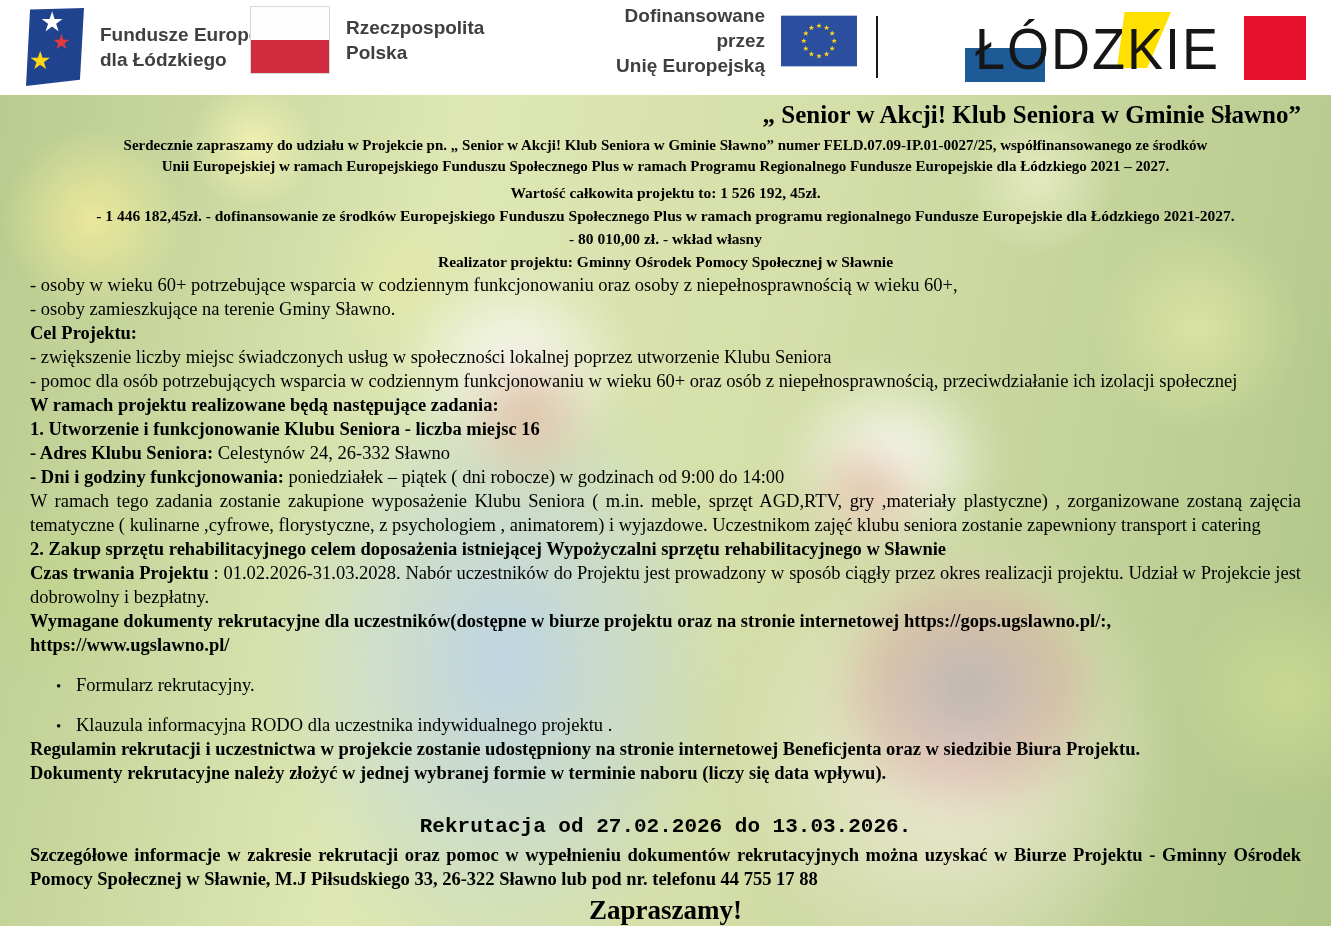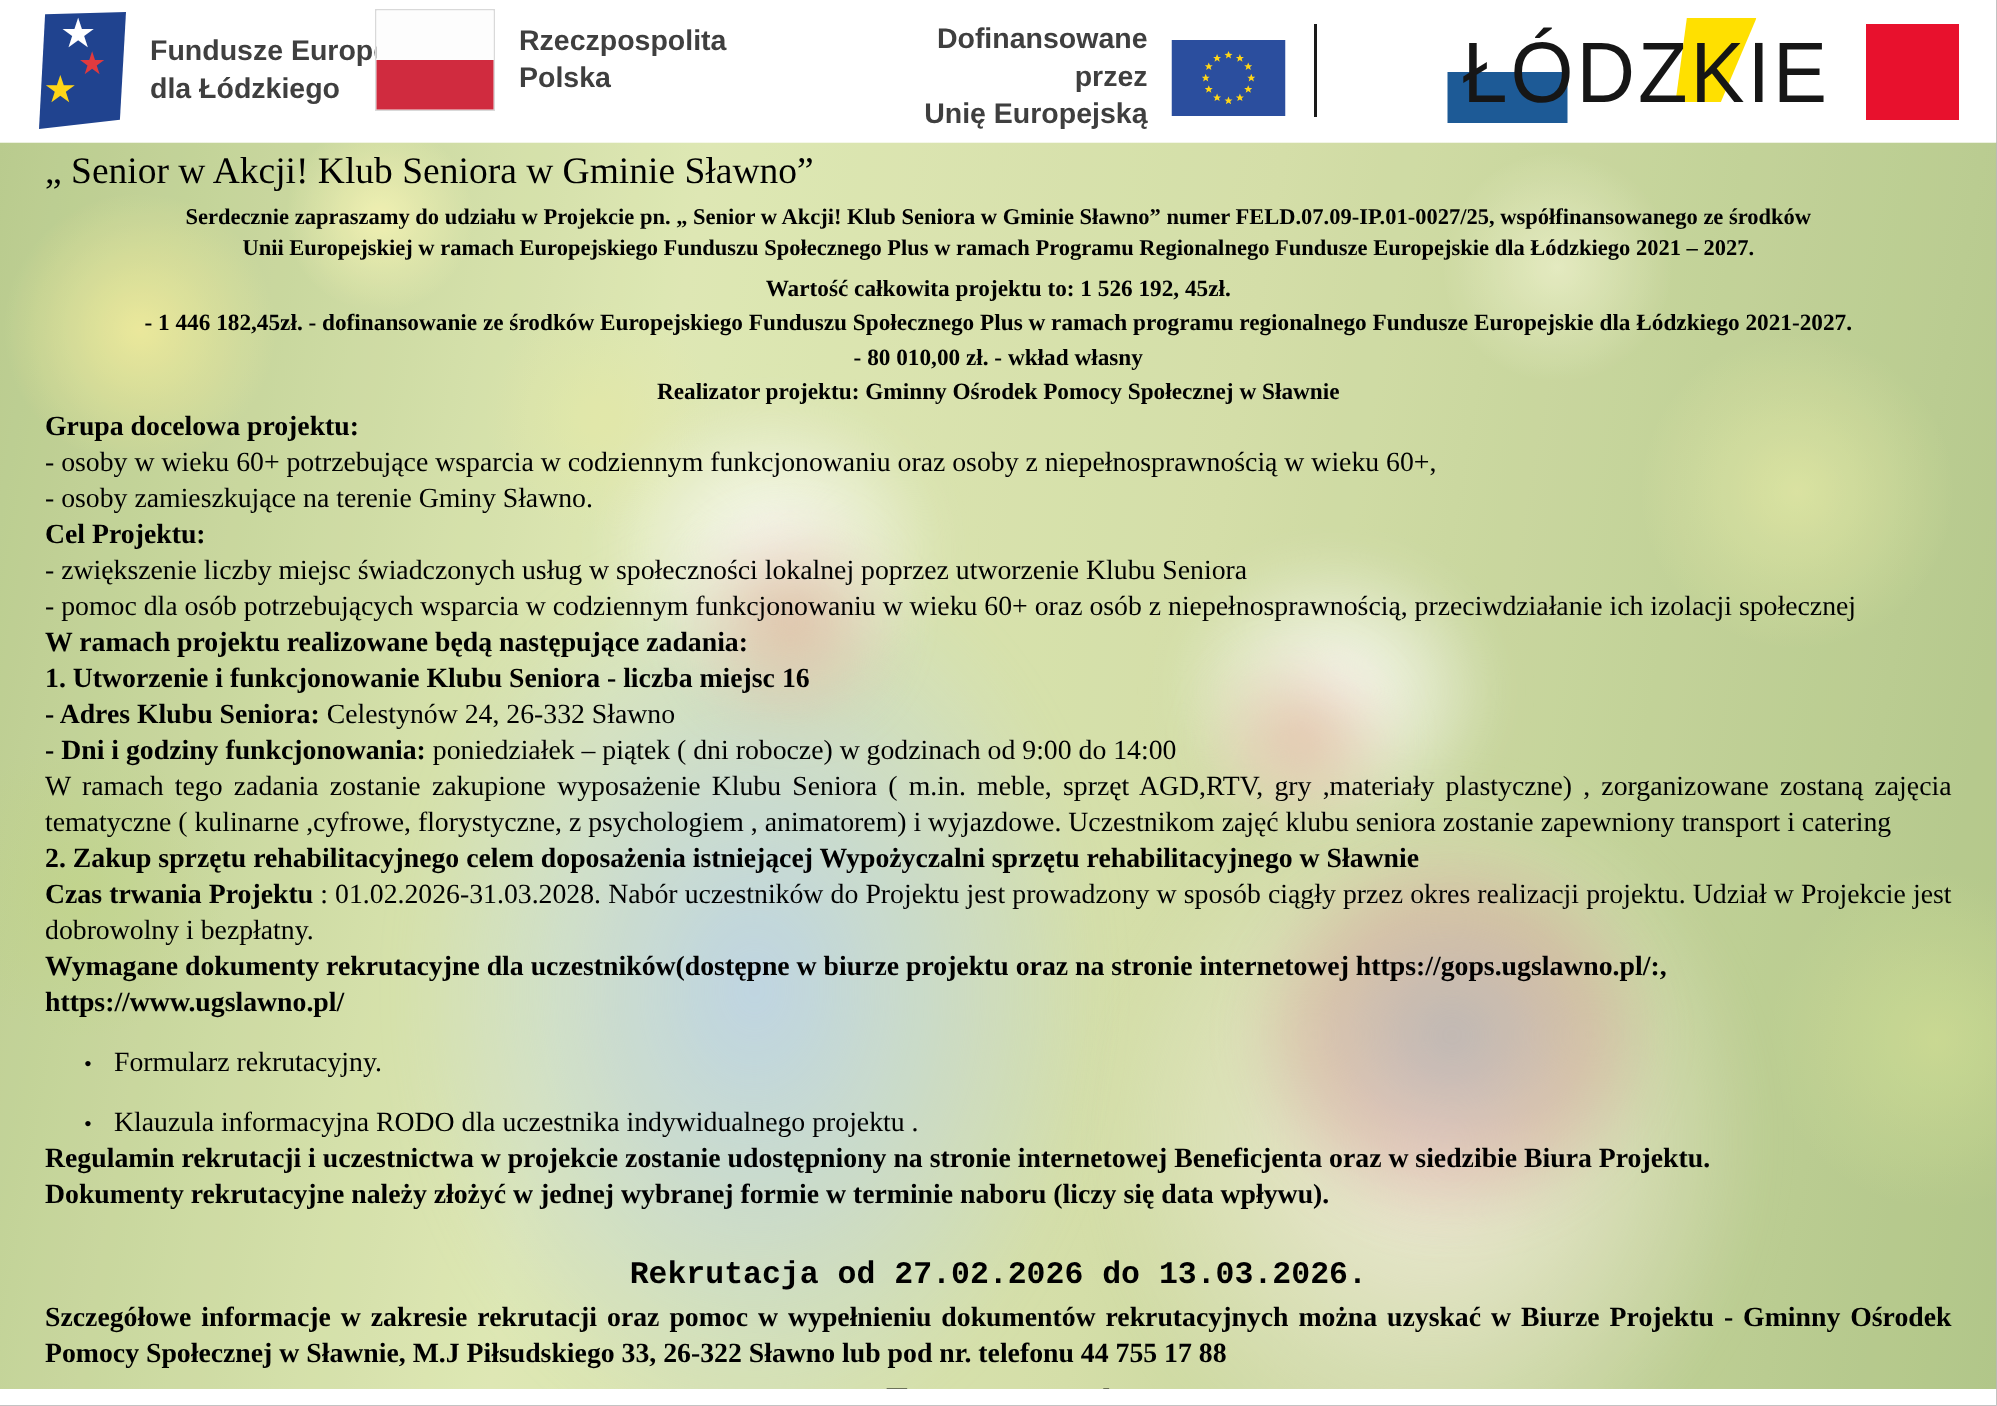--- a/index.html
+++ b/index.html
@@ -19,21 +19,21 @@
   .fe-flag .star { position:absolute; line-height:1; }
   .star-white { color:#ffffff; font-size:27px; left:14px; top:1px; }
   .star-red   { color:#e03a3e; font-size:21px; left:26px; top:24px; }
   .star-yellow{ color:#ffd617; font-size:25px; left:3px;  top:40px; }
 
   .pl-group { position:absolute; left:250px; top:6px; display:flex; align-items:center; gap:16px; }
   .pl-flag { width:80px; height:68px; border:1px solid #d9d9d9; box-sizing:border-box; }
   .pl-flag .white { height:50%; background:#fdfdfd; }
   .pl-flag .red   { height:50%; background:#d02b3f; }
 
-  .eu-group { position:absolute; left:575px; top:14px; display:flex; align-items:center; gap:16px; }
+  .eu-group { position:absolute; left:575px; top:3px; display:flex; align-items:center; gap:16px; }
   .eu-text { text-align:right; width:190px; }
   .eu-flag { width:76px; height:68px; display:block; }
 
   .hdr-divider { position:absolute; left:876px; top:16px; width:2px; height:62px; background:#1a1a1a; }
 
   .lodzkie { position:absolute; left:965px; top:8px; width:345px; height:80px; }
   .lodzkie .blk-blue   { position:absolute; left:0;  bottom:6px; width:80px; height:34px; background:#1d5a96; }
   .lodzkie .blk-yellow { position:absolute; left:152px; top:4px; width:54px; height:56px; background:#ffe000;
                          clip-path:polygon(14% 0, 100% 0, 56% 100%, 0 100%); }
   .lodzkie .blk-red    { position:absolute; right:4px; top:8px; width:62px; height:64px; background:#e8112d; }
@@ -64,21 +64,21 @@
   .woman-hair { left:778px; top:268px; width:225px; height:195px;
                 background:radial-gradient(ellipse at center, rgba(253,253,251,.95) 0%, rgba(253,253,251,0) 70%); }
   .woman-face { left:800px; top:335px; width:135px; height:125px;
                 background:radial-gradient(ellipse at center, rgba(222,182,154,.9) 0%, rgba(222,182,154,0) 72%); }
   .scarf      { left:828px; top:465px; width:280px; height:260px;
                 background:radial-gradient(ellipse at center, rgba(168,158,163,.8) 0%, rgba(198,120,118,.35) 45%, rgba(168,158,163,0) 72%); }
   .veil { position:absolute; inset:0; background:rgba(255,255,255,.14); }
 
   
   .content { position:relative; z-index:3; padding:4px 30px 0 30px; }
-  .t-title { text-align:left; font-size:25px; font-weight:normal; margin:2px 0 6px 0; }
+  .t-title { text-align:right; font-size:25px; font-weight:bold; margin:2px 0 6px 0; }
   .t-intro { text-align:center; font-size:15px; font-weight:bold; line-height:21px; }
   .fin { text-align:center; font-size:15.5px; font-weight:bold; line-height:23px; }
   .fin-first { margin-top:4px; }
   .bt { font-size:18.5px; line-height:24px; }
   .b  { font-weight:bold; }
   .just { text-align:justify; }
   p { margin:0; }
   .bullet { position:relative; padding-left:46px; margin-top:16px; }
   .bullet::before { content:"•"; position:absolute; left:26px; top:1px; font-size:15px; }
   .recruit-dates { text-align:center; font-size:21px; font-weight:bold; margin-top:30px;font-family:Liberation Mono, monospace; }
@@ -164,21 +164,20 @@
       <div class="t-title">„ Senior w Akcji! Klub Seniora w Gminie Sławno”</div>
 
       <p class="t-intro">Serdecznie zapraszamy do udziału w Projekcie pn. „ Senior w Akcji! Klub Seniora w Gminie Sławno”  numer FELD.07.09-IP.01-0027/25, współfinansowanego ze środków</p>
       <p class="t-intro">Unii Europejskiej w ramach Europejskiego Funduszu Społecznego Plus w ramach Programu Regionalnego Fundusze Europejskie dla Łódzkiego 2021 – 2027.</p>
 
       <p class="fin fin-first">Wartość całkowita projektu to: 1 526 192, 45zł.</p>
       <p class="fin">- 1 446 182,45zł. - dofinansowanie ze środków Europejskiego Funduszu Społecznego Plus w ramach programu regionalnego Fundusze Europejskie dla Łódzkiego 2021-2027.</p>
       <p class="fin">- 80 010,00 zł. - wkład własny</p>
       <p class="fin">Realizator projektu: Gminny Ośrodek Pomocy Społecznej w Sławnie</p>
 
-      <p class="bt b">Grupa docelowa projektu:</p>
       <p class="bt">- osoby w wieku 60+ potrzebujące wsparcia w codziennym funkcjonowaniu oraz osoby z niepełnosprawnością w wieku 60+,</p>
       <p class="bt">- osoby zamieszkujące na terenie Gminy Sławno.</p>
 
       <p class="bt b">Cel Projektu:</p>
       <p class="bt">- zwiększenie liczby miejsc świadczonych usług w społeczności lokalnej poprzez utworzenie Klubu Seniora</p>
       <p class="bt">- pomoc dla osób potrzebujących wsparcia w codziennym funkcjonowaniu w wieku 60+ oraz osób z niepełnosprawnością, przeciwdziałanie ich izolacji społecznej</p>
 
       <p class="bt b">W ramach projektu realizowane będą następujące zadania:</p>
       <p class="bt b">1. Utworzenie i funkcjonowanie Klubu Seniora - liczba miejsc 16</p>
       <p class="bt">

